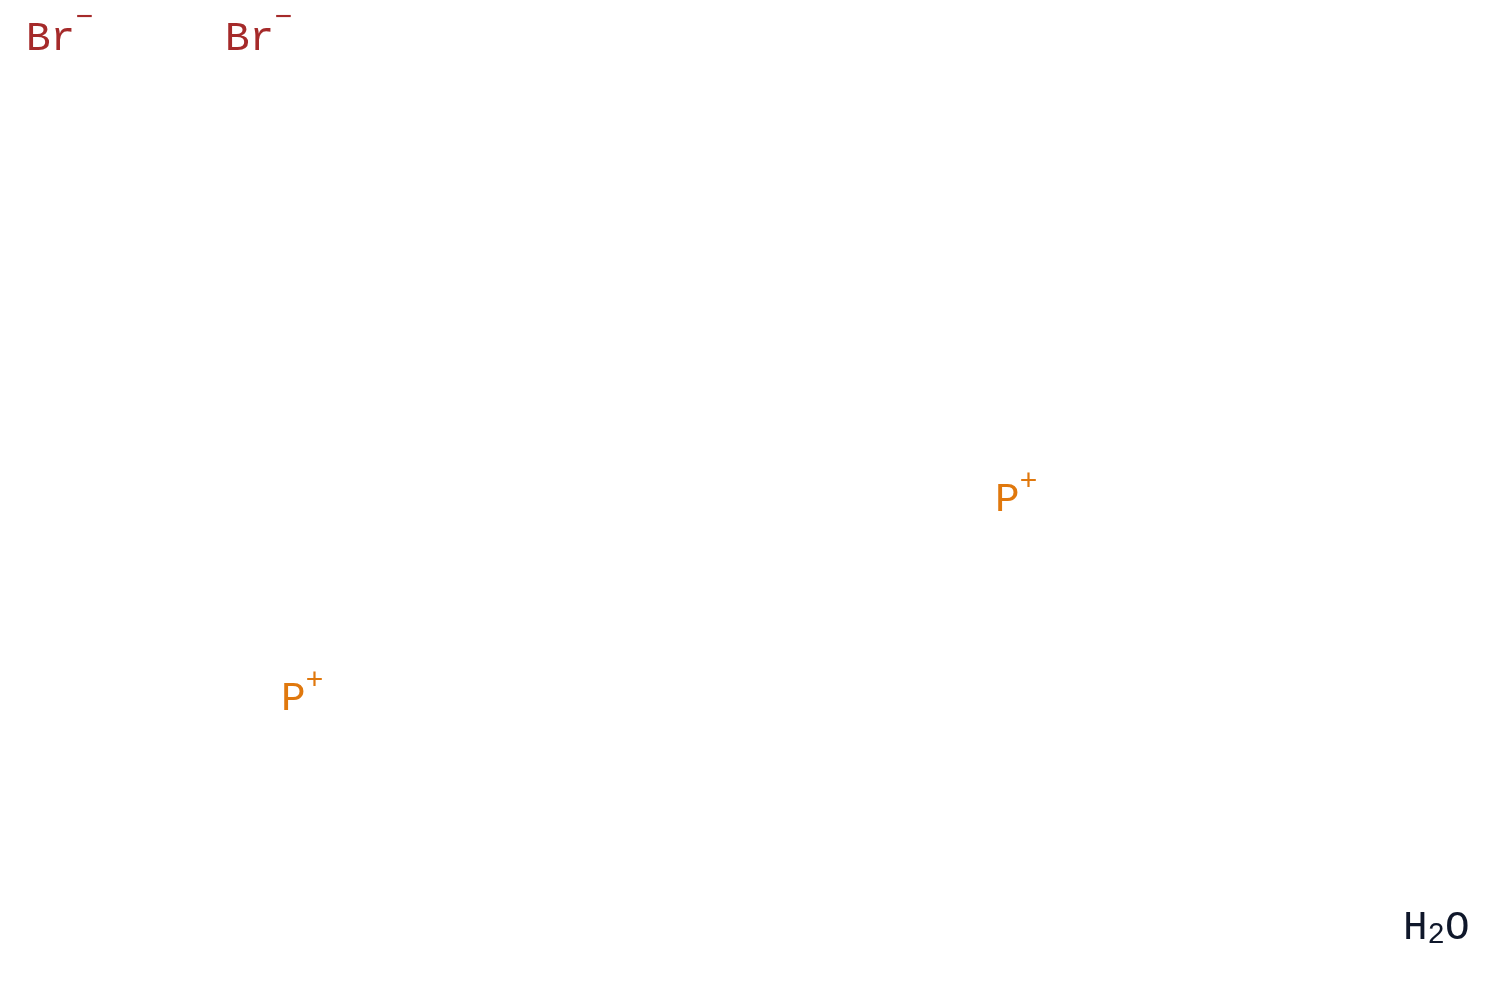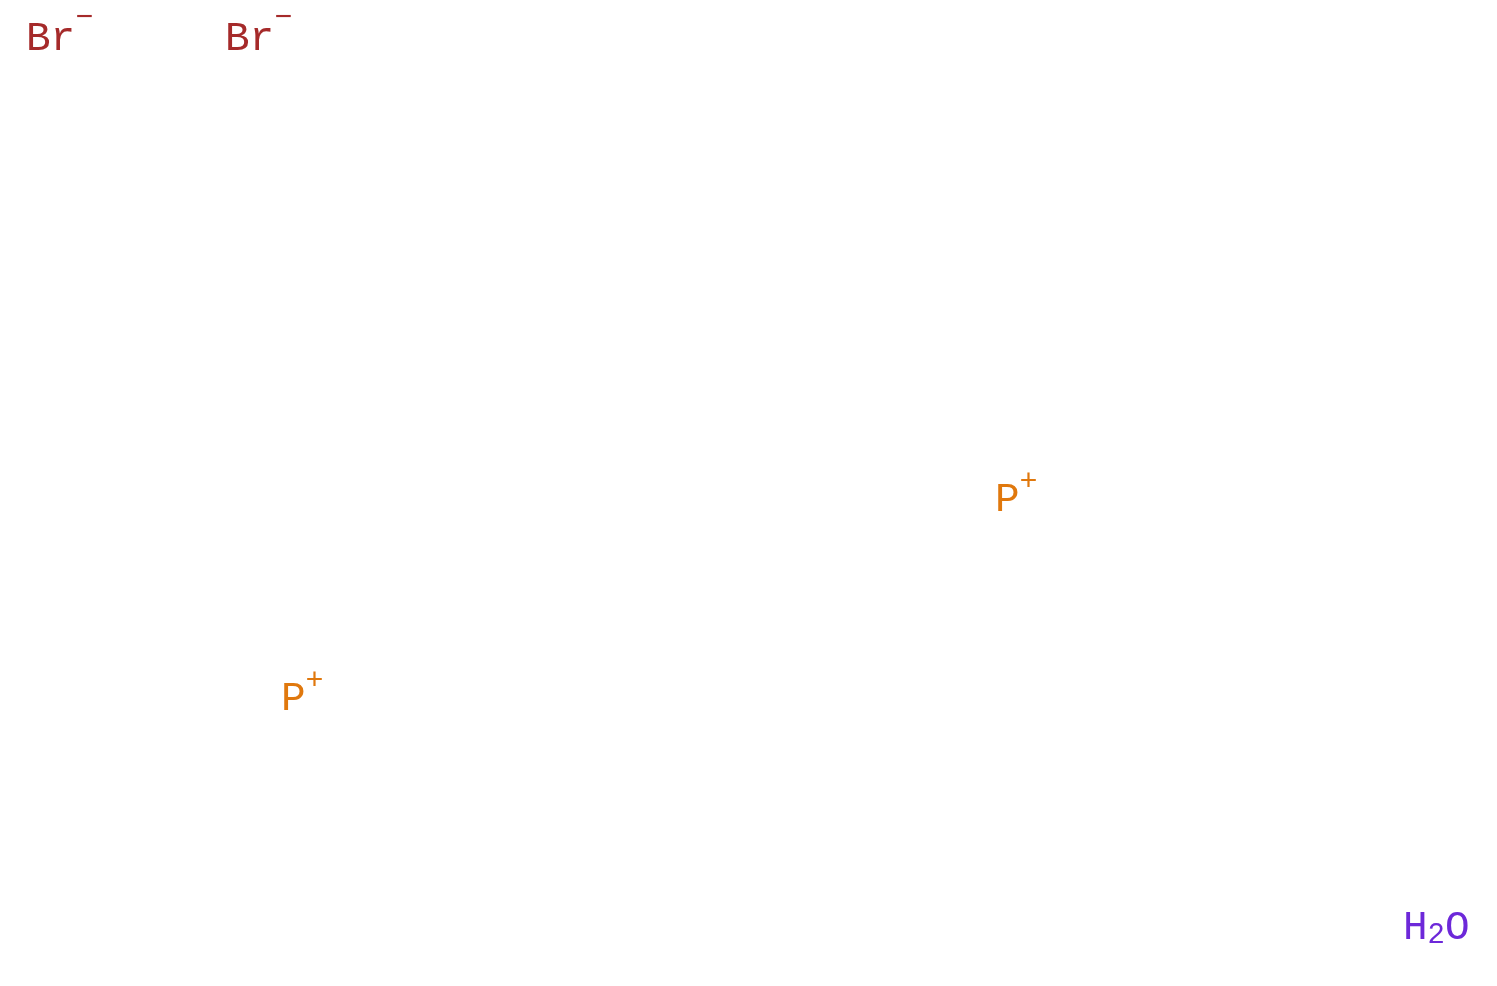--- a/index.html
+++ b/index.html
@@ -46,15 +46,15 @@
 <div id="structure-canvas" style="width: 1497px; height: 986px; background: rgb(255, 255, 255);">
 
   <div class="atom-label" style="left: 18px; top: 19px; color: rgb(165, 42, 42);"><span class="atom-symbol">Br</span><span class="charge charge-minus">−</span></div>
 
   <div class="atom-label" style="left: 217px; top: 19px; color: rgb(165, 42, 42);"><span class="atom-symbol">Br</span><span class="charge charge-minus">−</span></div>
 
   <div class="atom-label" style="left: 987px; top: 480px; color: rgb(224, 120, 13);"><span class="atom-symbol">P</span><span class="charge charge-plus">+</span></div>
 
   <div class="atom-label" style="left: 273px; top: 679px; color: rgb(224, 120, 13);"><span class="atom-symbol">P</span><span class="charge charge-plus">+</span></div>
 
-  <div class="atom-label" style="left: 1395px; top: 908px; color: #6d28d9;"><span class="atom-symbol">H</span><span class="subscript">2</span><span class="atom-symbol">O</span></div>
+  <div class="atom-label" style="left: 1395px; top: 908px; color: #0f172a;"><span class="atom-symbol">H</span><span class="subscript">2</span><span class="atom-symbol">O</span></div>
 
 </div>
 
 </body></html>

